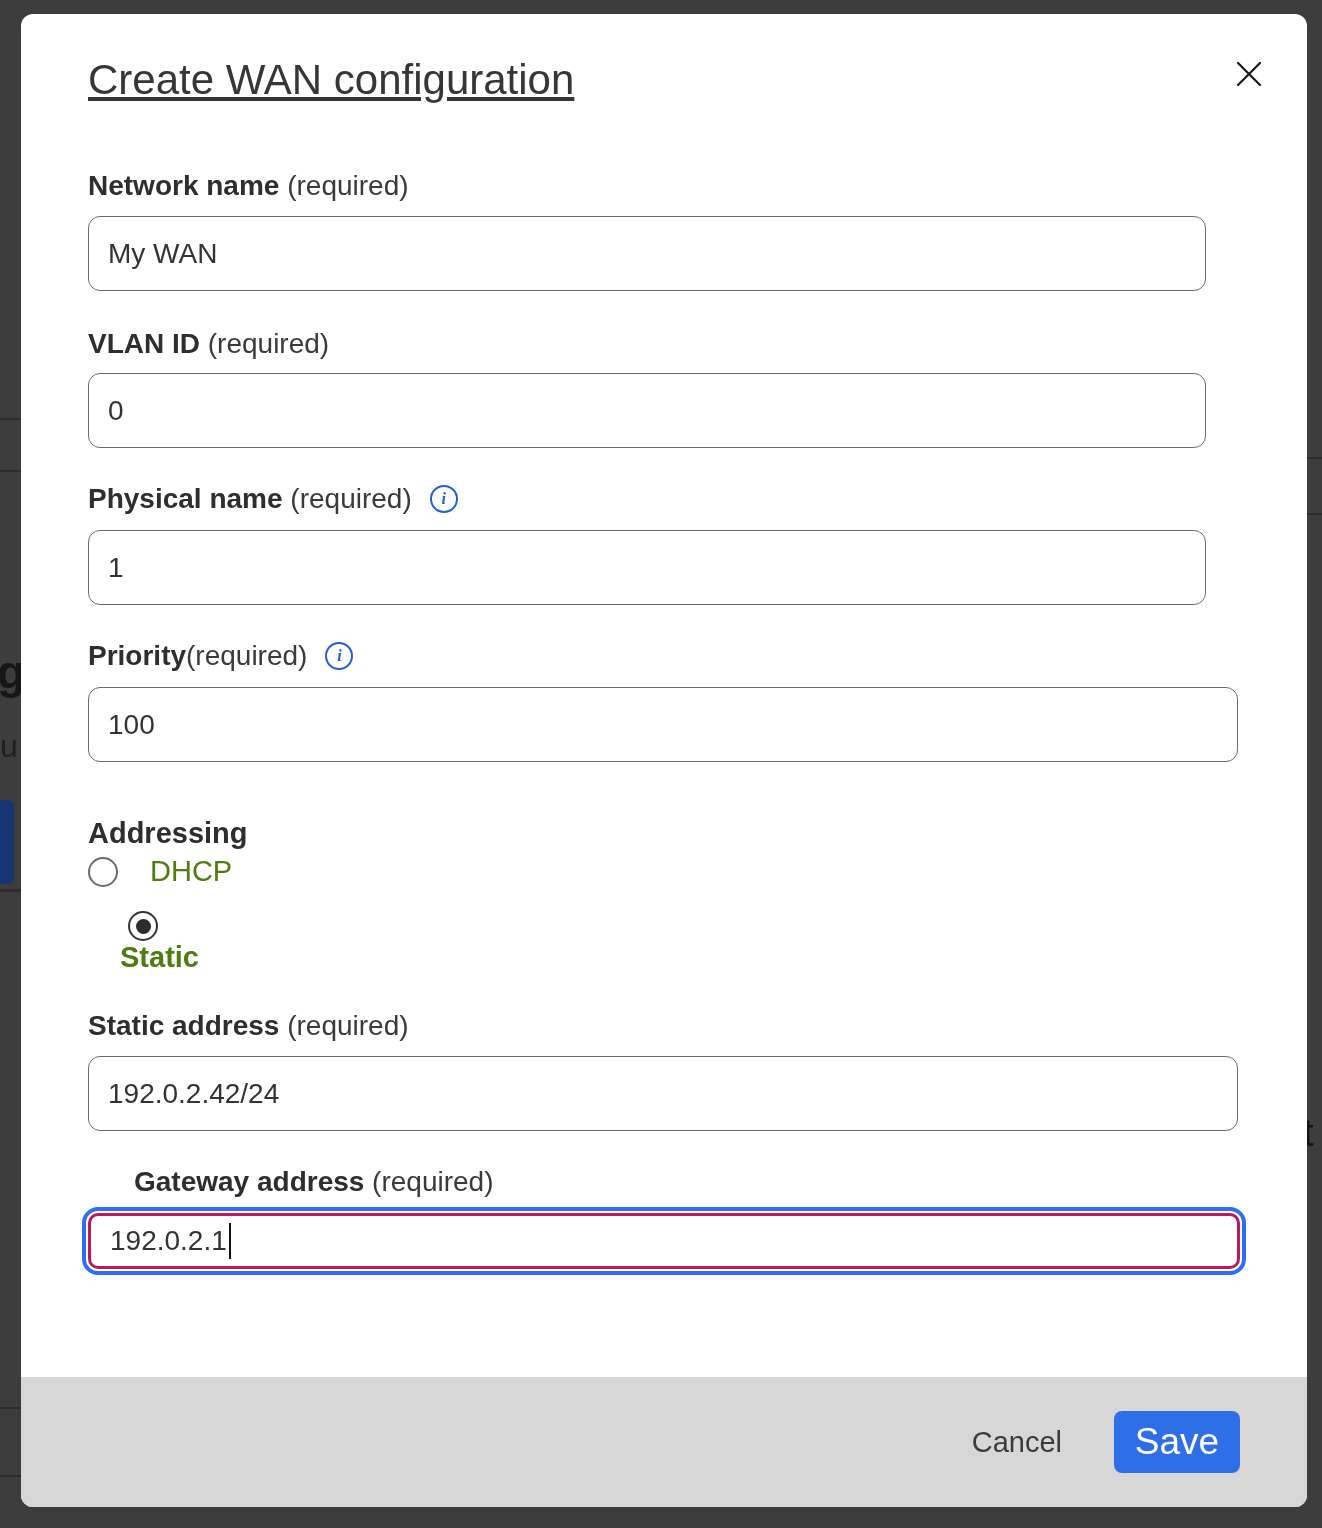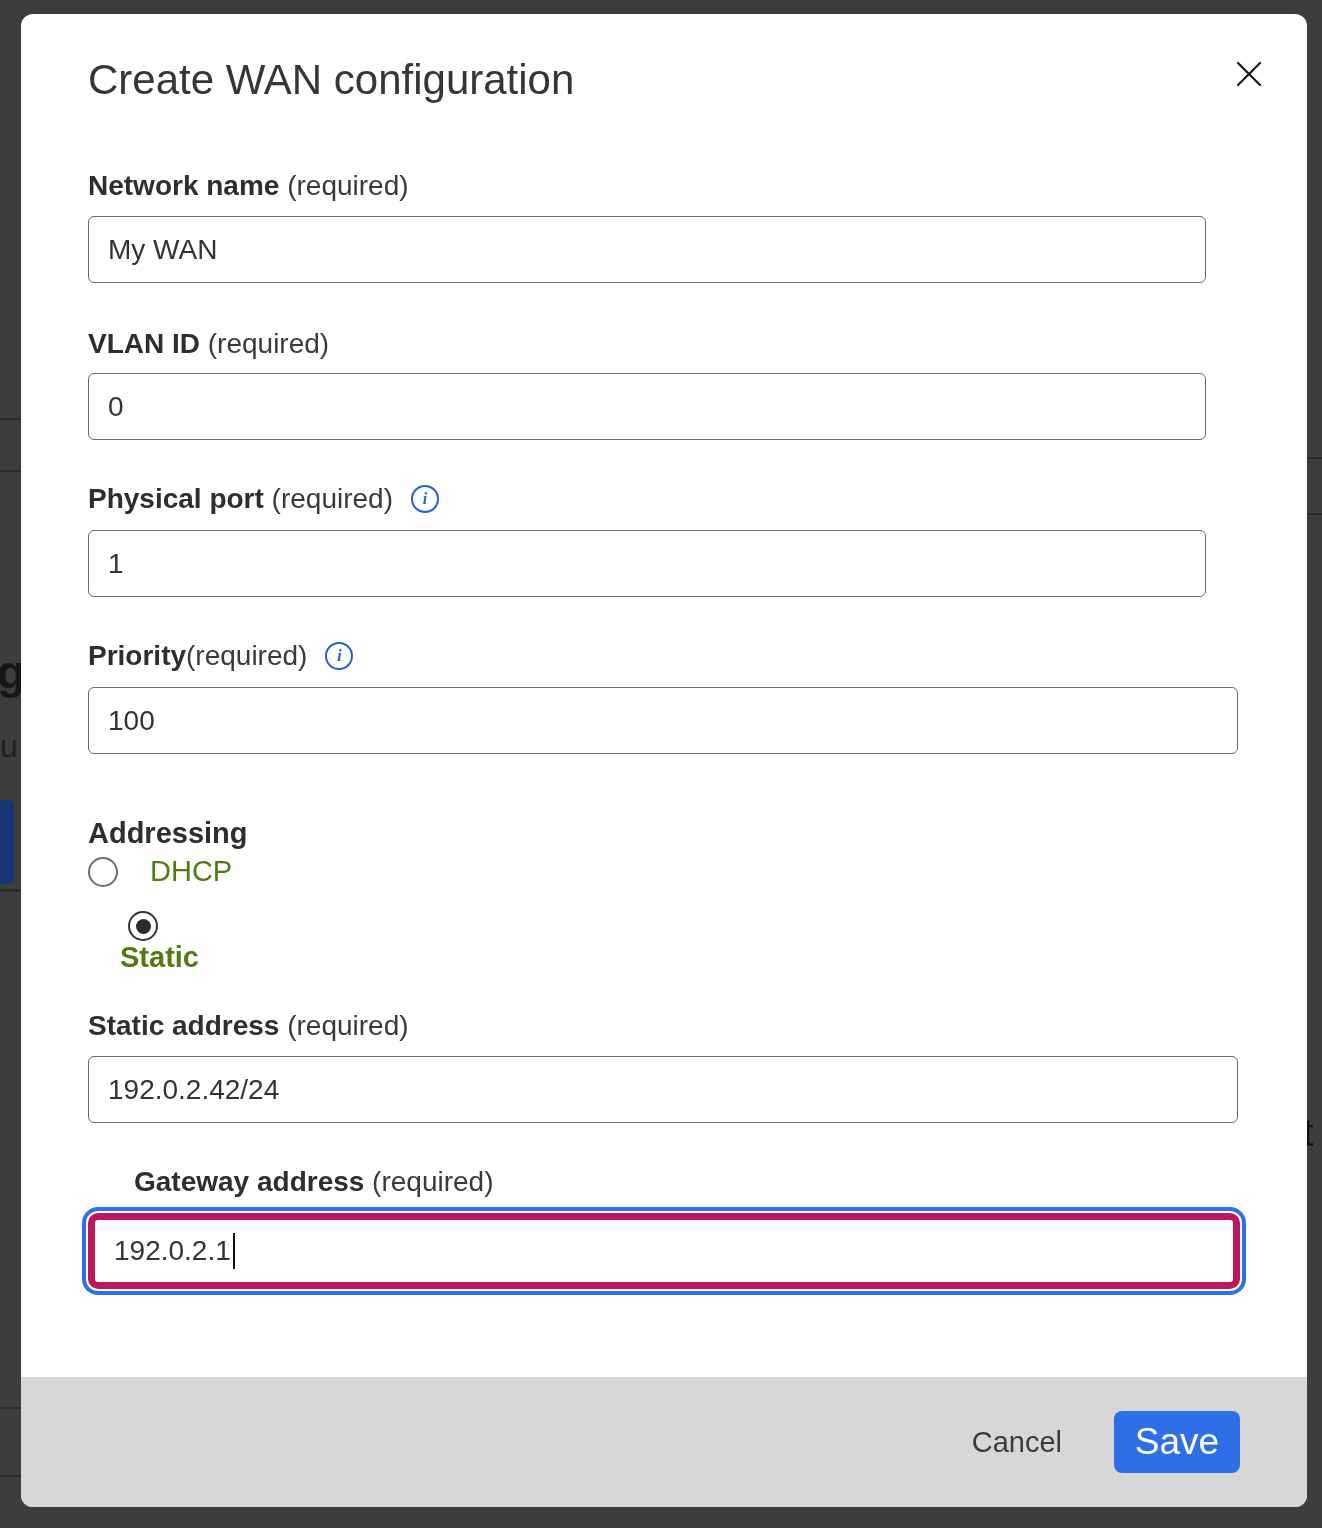--- a/index.html
+++ b/index.html
@@ -21,21 +21,21 @@
   .bg-right-text-top{left:1297px;top:198px;font-size:34px;color:#0e0e0e;}
   .bg-right-text-bottom{left:1303px;top:1112px;font-size:38px;color:#121212;}
 
   
   .modal{
     position:absolute;left:21px;top:14px;width:1286px;height:1493px;
     background:#ffffff;border-radius:12px;z-index:1;
   }
   .modal-title{
     position:absolute;left:67px;top:42px;
-    font-size:42px;color:#363636;font-weight:400;
+    font-size:42px;color:#363636;font-weight:400;text-decoration:underline;
   }
   .close-btn{
     position:absolute;top:36px;right:34px;width:48px;height:48px;
     display:flex;align-items:center;justify-content:center;
     background:none;border:none;cursor:pointer;padding:0;
   }
 
   .field-label{
     position:absolute;left:67px;
     font-size:28px;color:#2e2e2e;display:flex;align-items:center;
@@ -45,31 +45,31 @@
   .field-label .req{font-weight:400;color:#3a3a3a;}
   .info-icon{
     display:inline-flex;align-items:center;justify-content:center;
     width:24px;height:24px;border:2px solid #2161d3;border-radius:50%;
     color:#2161d3;font-size:16px;font-weight:600;margin-left:18px;
     font-family:"Liberation Serif", serif;font-style:italic;
     flex:0 0 auto;
   }
 
   .text-input{
-    position:absolute;left:67px;height:67px;box-sizing:border-box;
-    border:1.5px solid #696b6e;border-radius:6px;background:#fff;
+    position:absolute;left:67px;height:75px;box-sizing:border-box;
+    border:1.5px solid #696b6e;border-radius:12px;background:#fff;
     font-family:"Liberation Sans", sans-serif;
     font-size:28px;color:#333;padding:0 19px;outline:none;
   }
   .w-std{width:1118px;}
   .w-wide{width:1150px;}
 
   .fake-input{
-    position:absolute;left:67px;height:76px;width:1152px;box-sizing:border-box;
-    border:7px solid #be185d;border-radius:10px;background:#fff;
+    position:absolute;left:67px;height:56px;width:1152px;box-sizing:border-box;
+    border:3px solid #be185d;border-radius:10px;background:#fff;
     box-shadow:0 0 0 2px #ffffff, 0 0 0 6px #2c6ff2;
     display:flex;align-items:center;padding:0 19px;
     font-size:28px;color:#333;cursor:text;
   }
   .caret{display:inline-block;width:2.5px;height:36px;background:#111;margin-left:2px;}
 
   .section-heading{
     position:absolute;left:67px;font-size:29px;font-weight:700;color:#2e2e2e;
   }
   .radio-row{
@@ -135,21 +135,21 @@
     <span class="lbl">Network name</span><span class="req"> (required)</span>
   </div>
   <input class="text-input w-std" style="top: 202px;" value="My WAN">
 
   <div class="field-label" style="top:314px;">
     <span class="lbl">VLAN ID</span><span class="req"> (required)</span>
   </div>
   <input class="text-input w-std" style="top: 359px;" value="0">
 
   <div class="field-label" style="top:469px;">
-    <span class="lbl">Physical port</span><span class="req"> (required)</span>
+    <span class="lbl">Physical name</span><span class="req"> (required)</span>
     <span class="info-icon">i</span>
   </div>
   <input class="text-input w-std" style="top: 516px;" value="1">
 
   <div class="field-label" style="top:626px;">
     <span class="lbl">Priority</span><span class="req">(required)</span>
     <span class="info-icon">i</span>
   </div>
   <input class="text-input w-wide" style="top: 673px;" value="100">
 

